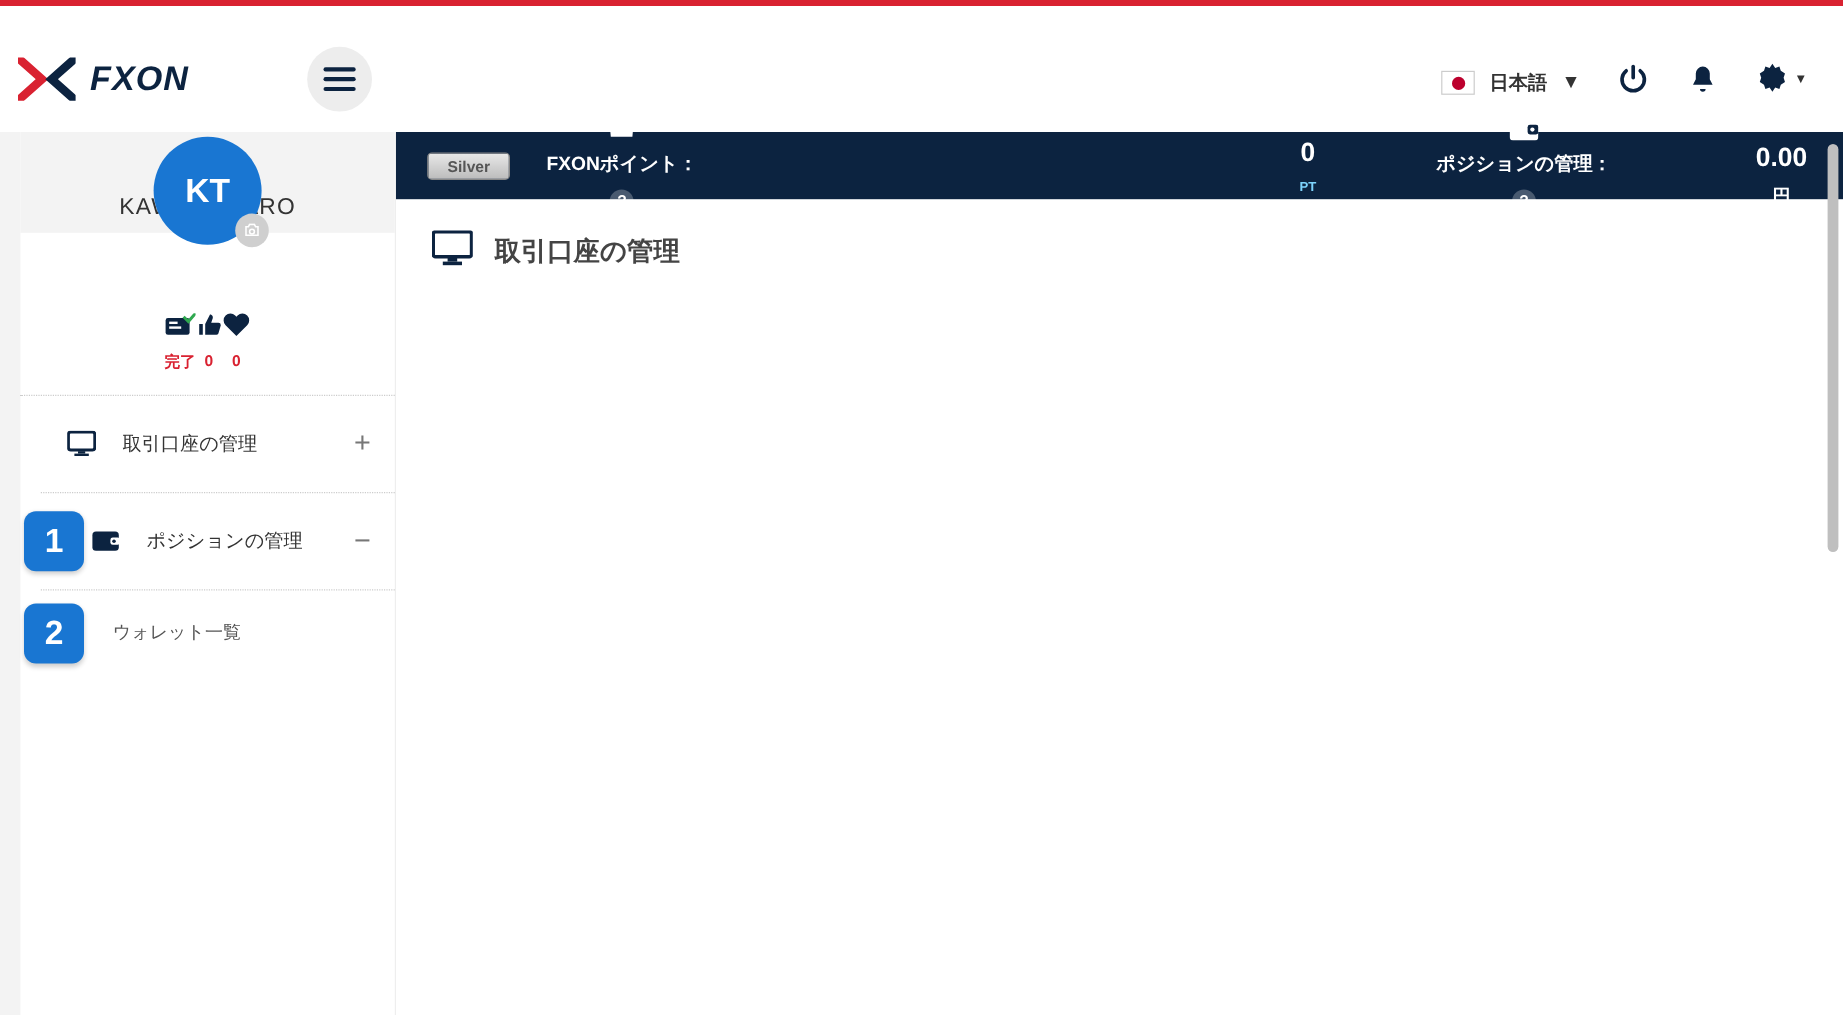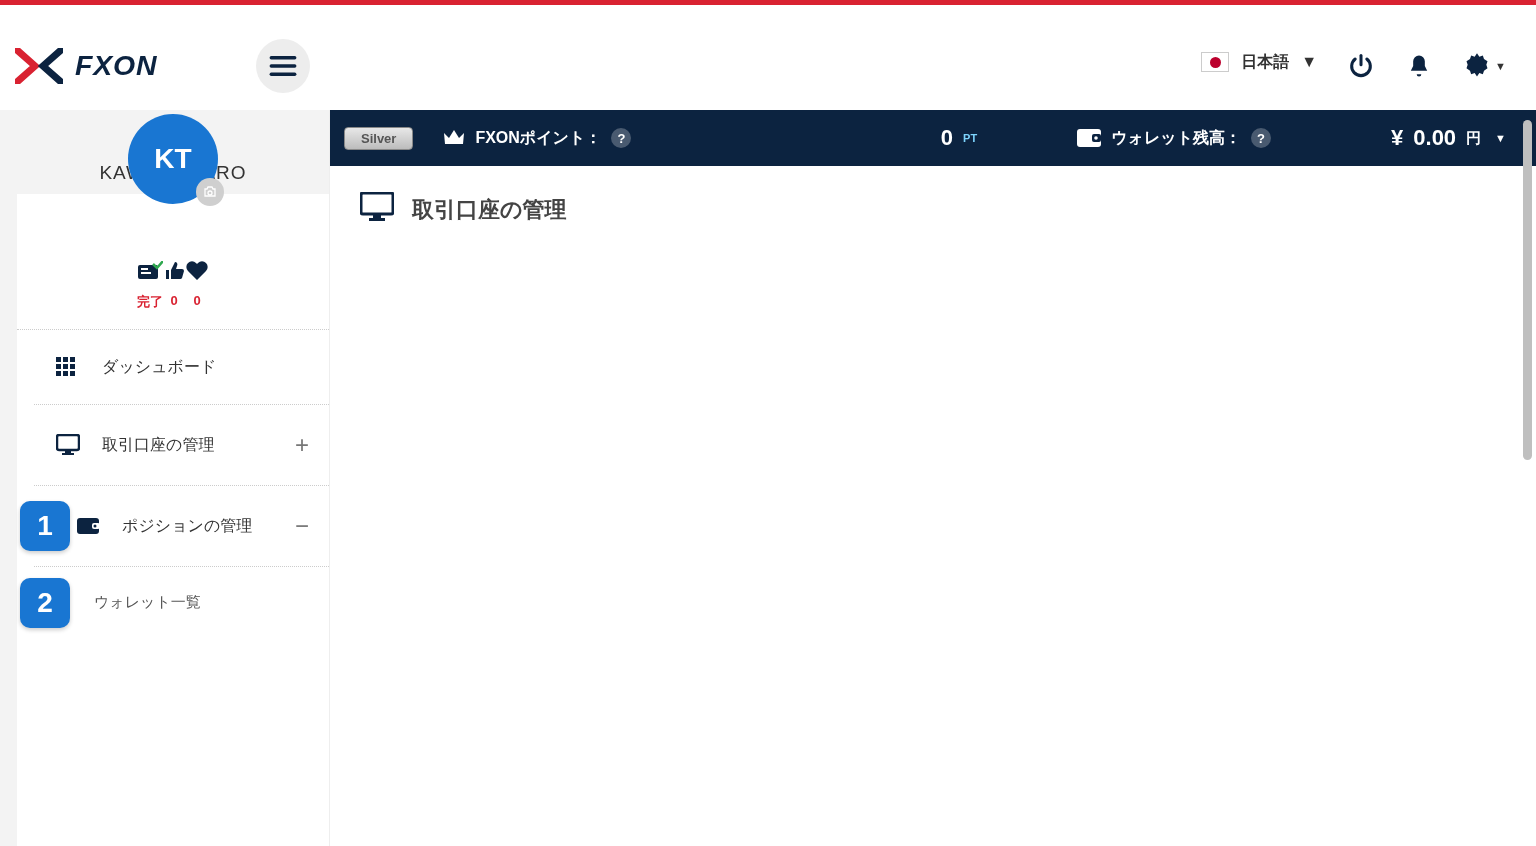--- a/index.html
+++ b/index.html
@@ -47,21 +47,21 @@
     background: #ededed;
     display: flex;
     align-items: center;
     justify-content: center;
     cursor: pointer;
   }
   .hamburger svg { width: 28px; height: 24px; }
   .header-right {
     margin-left: auto;
     display: flex;
-    align-items: flex-start;
+    align-items: flex-end;
     gap: 30px;
   }
   .lang-box {
     display: flex;
     align-items: center;
     gap: 12px;
     cursor: pointer;
   }
   .flag {
     width: 28px; height: 20px;
@@ -175,22 +175,23 @@
     padding: 0 30px 0 14px;
     color:#fff;
     gap: 30px;
   }
   .tier-badge {
     background: linear-gradient(#e8e8e8,#bcbcbc);
     color:#555; font-size:13px; font-weight:600;
     padding: 3px 16px;
     border-radius: 4px;
     border: 1px solid #888;
-  }
-  .sb-group { display:flex; align-items:center; gap:10px; font-size:16px; font-weight:600;}
+    margin-left: 12px;
+  }
+  .sb-group { display:flex; align-items:center; gap:10px; font-size:16px; font-weight:600;flex-direction:column;}
   .sb-group .help {
     width:20px; height:20px; border-radius:50%;
     background: rgba(255,255,255,0.25);
     color:#fff; font-size:13px; font-weight:700;
     display:flex; align-items:center; justify-content:center;
   }
   .sb-sp { flex:0 0 40px; }
   .pt-val { font-size:22px; font-weight:700; }
   .pt-unit { color:#7dd3fc; font-size:11px; font-weight:700; }
   .yen { font-size:22px; font-weight:700; }
@@ -298,36 +299,20 @@
           <div class="ic">
             <svg width="24" height="22" viewBox="0 0 24 22">
                 <path d="M12 20 L3 11 a5.5 5.5 0 0 1 8-8 l1 1 l1-1 a5.5 5.5 0 0 1 8 8 Z" fill="#0c2340"></path>
               </svg>
           </div>
           <div class="lbl">0</div>
         </div>
       </div>
 
       <nav>
-        <div class="nav-item">
-          <span class="nic">
-            <svg width="20" height="20" viewBox="0 0 20 20">
-                <rect x="0" y="0" width="5" height="5" fill="#0c2340"></rect>
-                <rect x="7" y="0" width="5" height="5" fill="#0c2340"></rect>
-                <rect x="14" y="0" width="5" height="5" fill="#0c2340"></rect>
-                <rect x="0" y="7" width="5" height="5" fill="#0c2340"></rect>
-                <rect x="7" y="7" width="5" height="5" fill="#0c2340"></rect>
-                <rect x="14" y="7" width="5" height="5" fill="#0c2340"></rect>
-                <rect x="0" y="14" width="5" height="5" fill="#0c2340"></rect>
-                <rect x="7" y="14" width="5" height="5" fill="#0c2340"></rect>
-                <rect x="14" y="14" width="5" height="5" fill="#0c2340"></rect>
-              </svg>
-          </span>
-          <span>ダッシュボード</span>
-        </div>
         <div class="nav-item">
           <span class="nic">
             <svg width="24" height="22" viewBox="0 0 24 22">
                 <rect x="1" y="1" width="22" height="15" rx="2" fill="none" stroke="#0c2340" stroke-width="2.5"></rect>
                 <rect x="9" y="17" width="6" height="2" fill="#0c2340"></rect>
                 <rect x="6" y="19" width="12" height="2" fill="#0c2340"></rect>
               </svg>
           </span>
           <span>取引口座の管理</span>
           <span class="plus">+</span>
@@ -367,21 +352,21 @@
         <span class="pt-val">0</span>
         <span class="pt-unit">PT</span>
       </div>
       <div class="sb-sp"></div>
       <div class="sb-group">
         <svg width="24" height="18" viewBox="0 0 24 18">
             <rect x="0" y="0" width="24" height="18" rx="3" fill="#fff"></rect>
             <rect x="15" y="5" width="9" height="8" rx="2" fill="#0c2340"></rect>
             <circle cx="19" cy="9" r="1.8" fill="#fff"></circle>
           </svg>
-        <span>ウォレット残高：</span>
+        <span>ポジションの管理：</span>
         <span class="help">?</span>
       </div>
       <div style="flex:0 0 60px"></div>
       <div class="sb-group">
         <span class="yen">¥</span>
         <span class="yen">0.00</span>
         <span class="yen-unit">円</span>
         <span class="sb-caret">▼</span>
       </div>
     </div>

